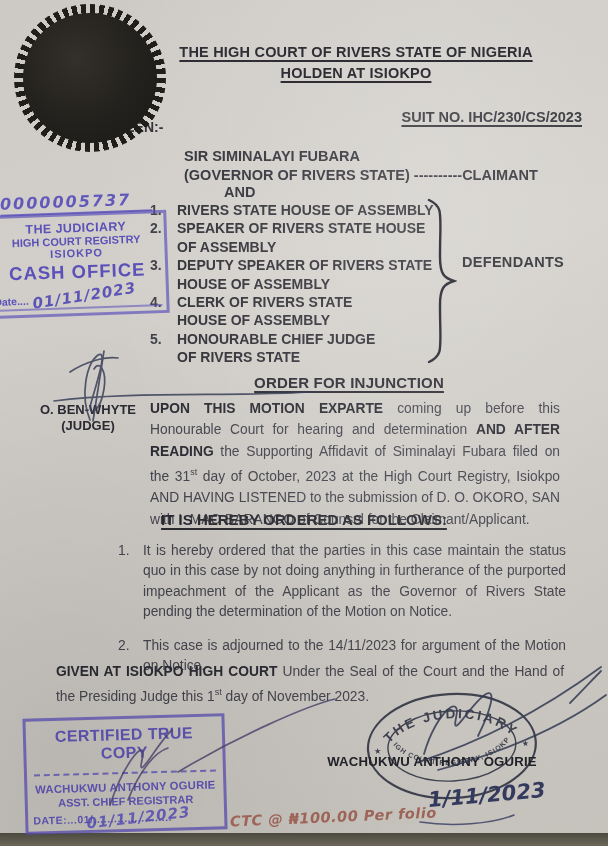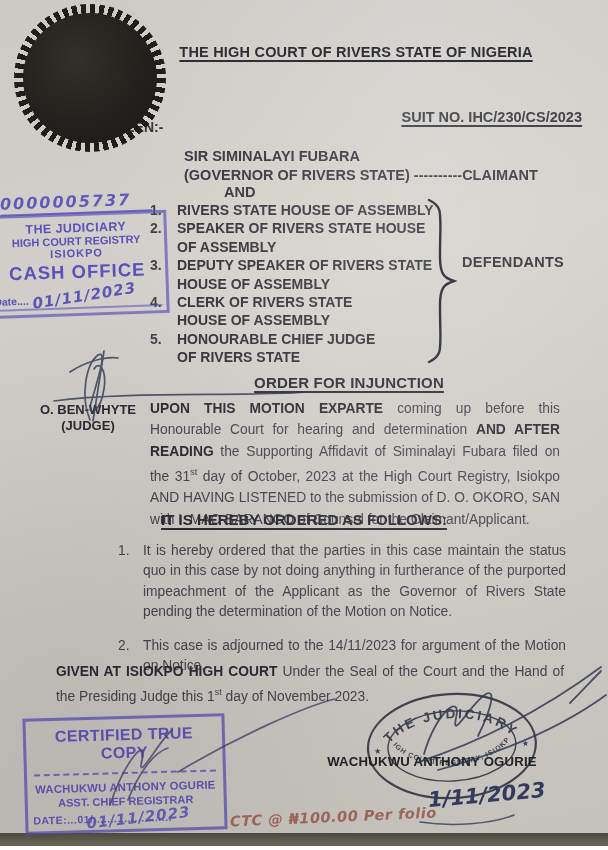--- a/index.html
+++ b/index.html
@@ -108,20 +108,21 @@
 <div class="page">
   <div class="paper">
 
     <div class="seal">
       <div class="teeth"></div>
       <div class="core"></div>
     </div>
 
     <div class="hdr">
       <div><span class="u">THE HIGH COURT OF RIVERS STATE OF NIGERIA</span></div>
+      <div><span class="u">HOLDEN AT ISIOKPO</span></div>
     </div>
     <div class="suit"><span class="u">SUIT NO. IHC/230/CS/2023</span></div>
     <div class="between">BETWEEN:-</div>
 
     <div class="claimant">
       <div>SIR SIMINALAYI FUBARA</div>
       <div>(GOVERNOR OF RIVERS STATE) ----------CLAIMANT</div>
     </div>
     <div class="andword">AND</div>
 

